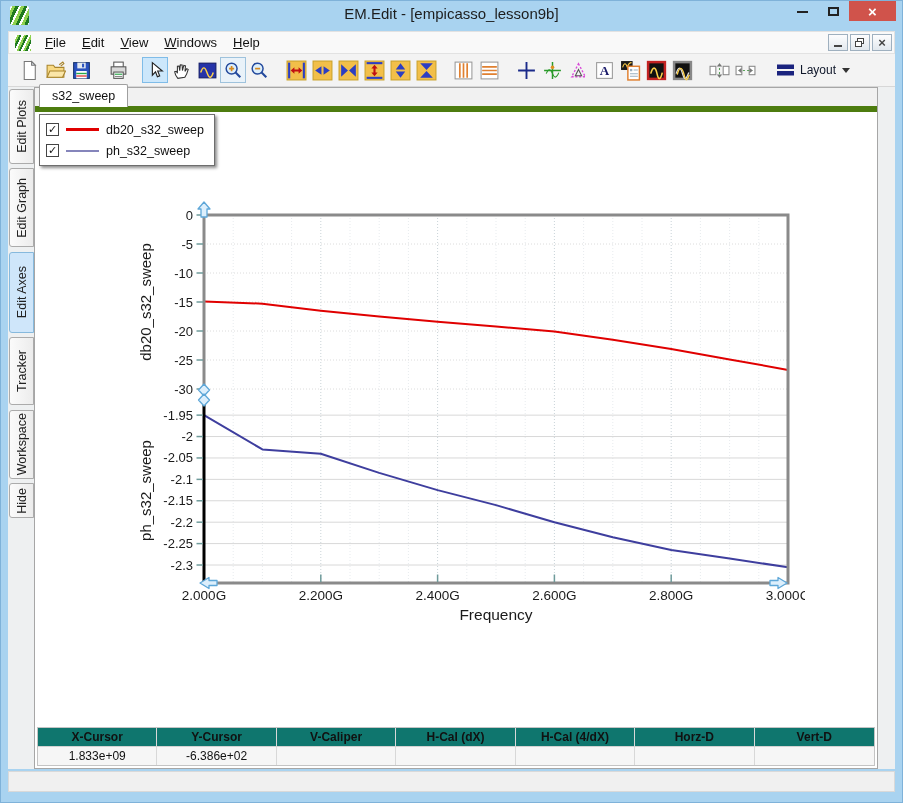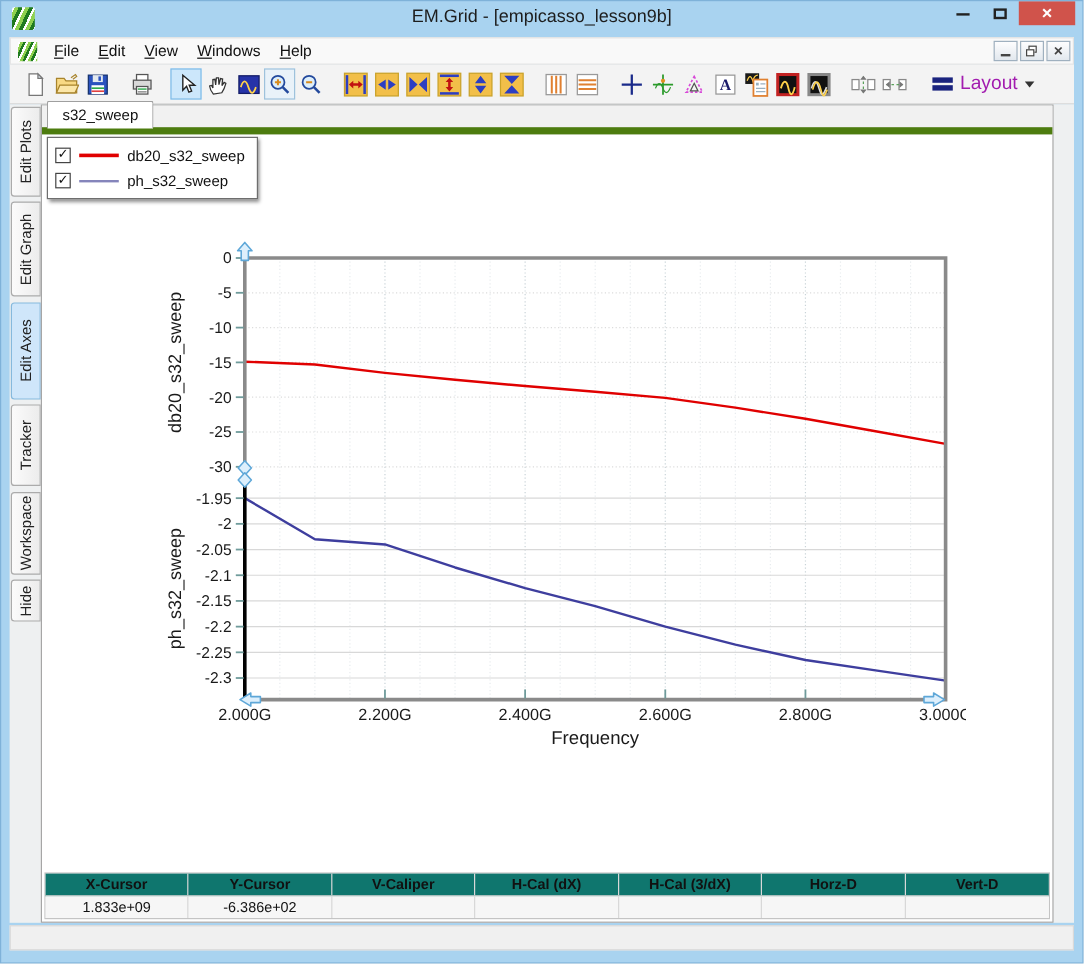--- a/index.html
+++ b/index.html
@@ -33,21 +33,21 @@
   .mdi-restore .r2{position:absolute;left:0;top:3px;width:7px;height:6px;border:1px solid #444;background:#fff;}
   .mdi-x{color:#444;font-size:13px;font-weight:bold;line-height:1;}
   
   .toolbar{position:absolute;left:7px;right:7px;top:53px;height:33px;background:#f3f3f3;
      border-bottom:1px solid #d7d7d7;display:flex;align-items:center;padding-left:8px;}
   .tbtn{width:26px;height:26px;display:flex;align-items:center;justify-content:center;border:1px solid transparent;}
   .tbtn svg{width:21px;height:21px;display:block;}
   .tbtn.gap{margin-left:11px;}
   .tbtn.active{background:#cce7fb;border:1px solid #7fbce8;}
   .tbtn.pressed{background:#e9f2f9;border:1px solid #9ec2dc;}
-  .layout-btn{margin-left:14px;display:flex;align-items:center;gap:4px;font-size:16px;color:#a21caf;padding:3px 4px;}
+  .layout-btn{margin-left:14px;display:flex;align-items:center;gap:4px;font-size:12px;color:#0f172a;padding:3px 4px;}
   .layout-caret{width:0;height:0;border-left:4px solid transparent;border-right:4px solid transparent;
      border-top:5px solid #333;margin-left:2px;}
   
   .mdi-area{position:absolute;left:7px;right:7px;top:86px;height:682px;background:#eef0f1;}
   .side-tab{position:absolute;left:1px;width:25px;background:linear-gradient(90deg,#fbfbfb,#ececec);
      border:1px solid #ababab;border-radius:3px 0 0 3px;display:flex;align-items:center;justify-content:center;}
   .side-tab span{writing-mode:vertical-rl;transform:rotate(180deg);font-size:12.5px;color:#222;white-space:nowrap;}
   .side-tab.active{background:#cfe6fa;border-color:#86b9dd;}
   .child{position:absolute;left:26px;top:0;right:17px;bottom:0;background:#fff;border:1px solid #a6a6a6;}
   
@@ -78,21 +78,21 @@
   
   .appstatus{position:absolute;left:7px;right:7px;top:770px;height:21px;background:#f0f0f0;border:1px solid #d9d9d9;}
 </style>
 </head>
 <body>
 
 <div class="win">
 
   <div class="titlebar">
     <div class="app-logo"></div>
-    <div class="title-text">EM.Grid - [empicasso_lesson9b]</div>
+    <div class="title-text">EM.Edit - [empicasso_lesson9b]</div>
     <div class="cap-btns">
       <div class="cap-btn">
           <div class="glyph-min"></div>
         </div>
       <div class="cap-btn">
           <div class="glyph-max"></div>
         </div>
       <div class="cap-close">
           <span>×</span>
         </div>
@@ -494,21 +494,21 @@
             <path d="M65 383 l9 -5.5 v3 h8 v5 h-8 v3 z" fill="#ddeffc" stroke="#5ea7d8" stroke-width="1.3" stroke-linejoin="round"></path>
             <path d="M652 383 l-9 -5.5 v3 h-8 v5 h8 v3 z" fill="#ddeffc" stroke="#5ea7d8" stroke-width="1.3" stroke-linejoin="round"></path>
           </svg>
       </div>
       <div class="cursorbar">
         <div class="cursor-row cursor-head" id="cursor-head">
             <div class="cursor-cell">X-Cursor</div>
             <div class="cursor-cell">Y-Cursor</div>
             <div class="cursor-cell">V-Caliper</div>
             <div class="cursor-cell">H-Cal (dX)</div>
-            <div class="cursor-cell">H-Cal (3/dX)</div>
+            <div class="cursor-cell">H-Cal (4/dX)</div>
             <div class="cursor-cell">Horz-D</div>
             <div class="cursor-cell">Vert-D</div>
           </div>
         <div class="cursor-row cursor-vals" id="cursor-vals">
             <div class="cursor-cell">1.833e+09</div>
             <div class="cursor-cell">-6.386e+02</div>
             <div class="cursor-cell"></div>
             <div class="cursor-cell"></div>
             <div class="cursor-cell"></div>
             <div class="cursor-cell"></div>

